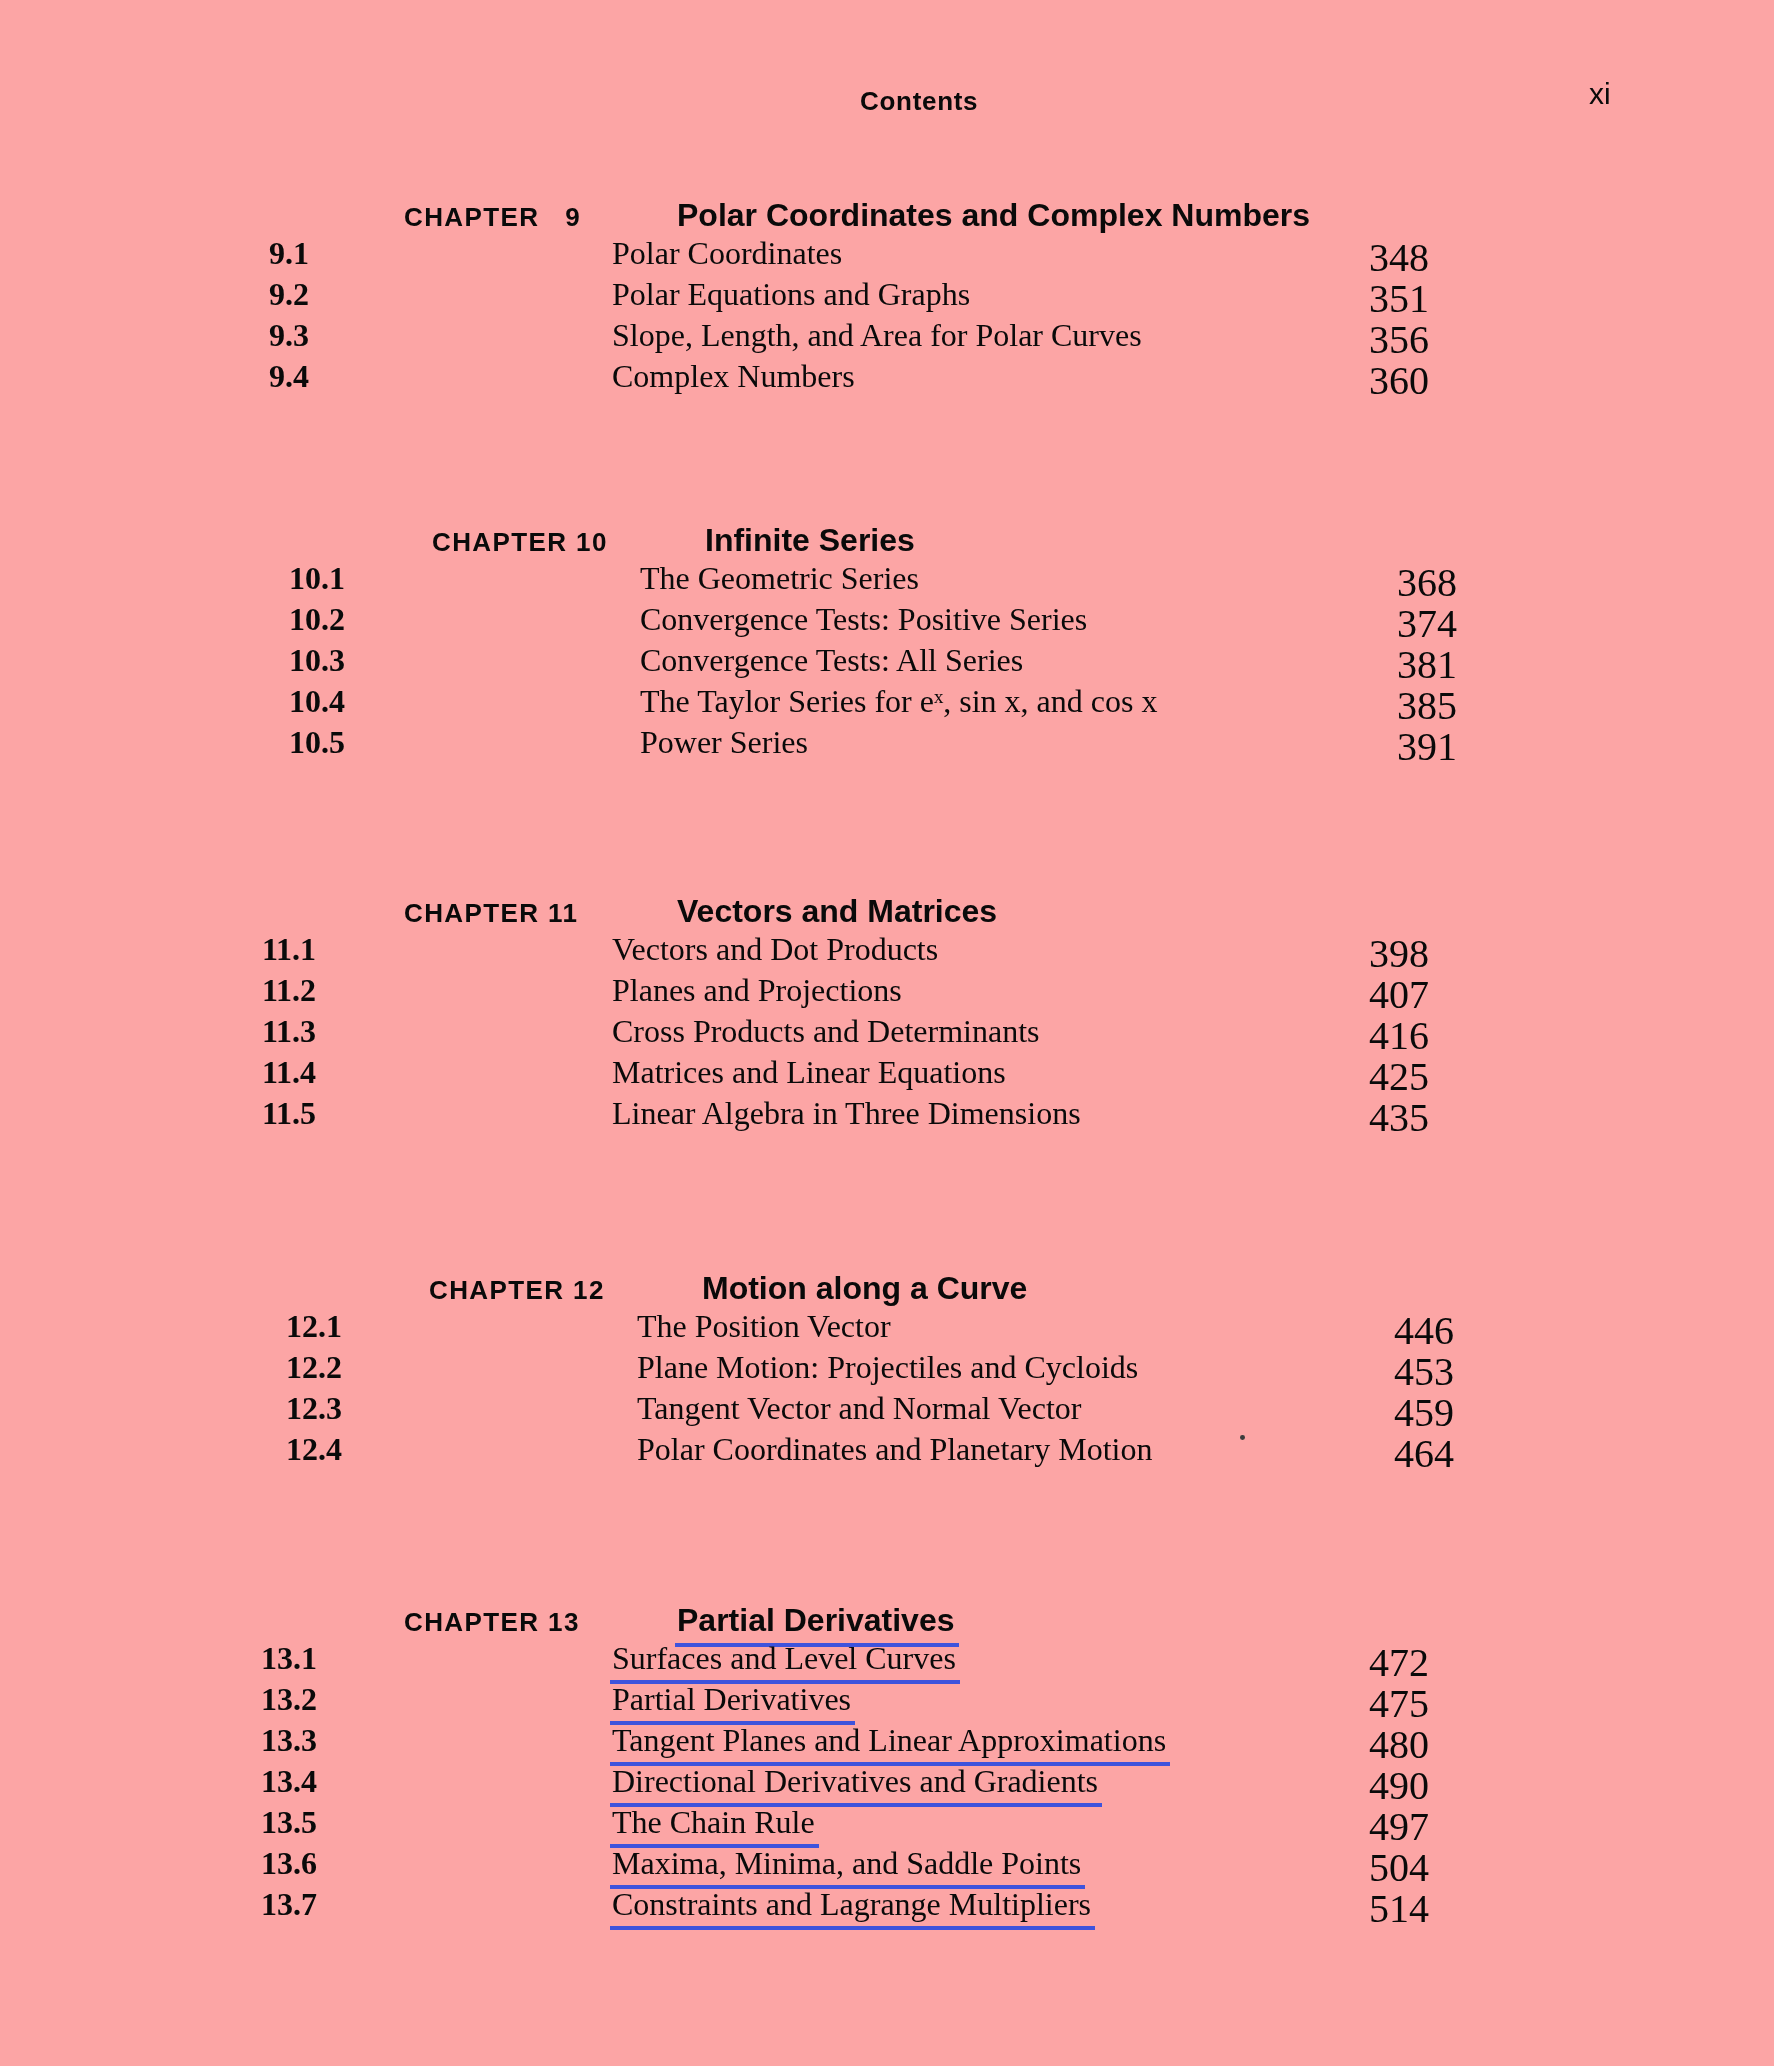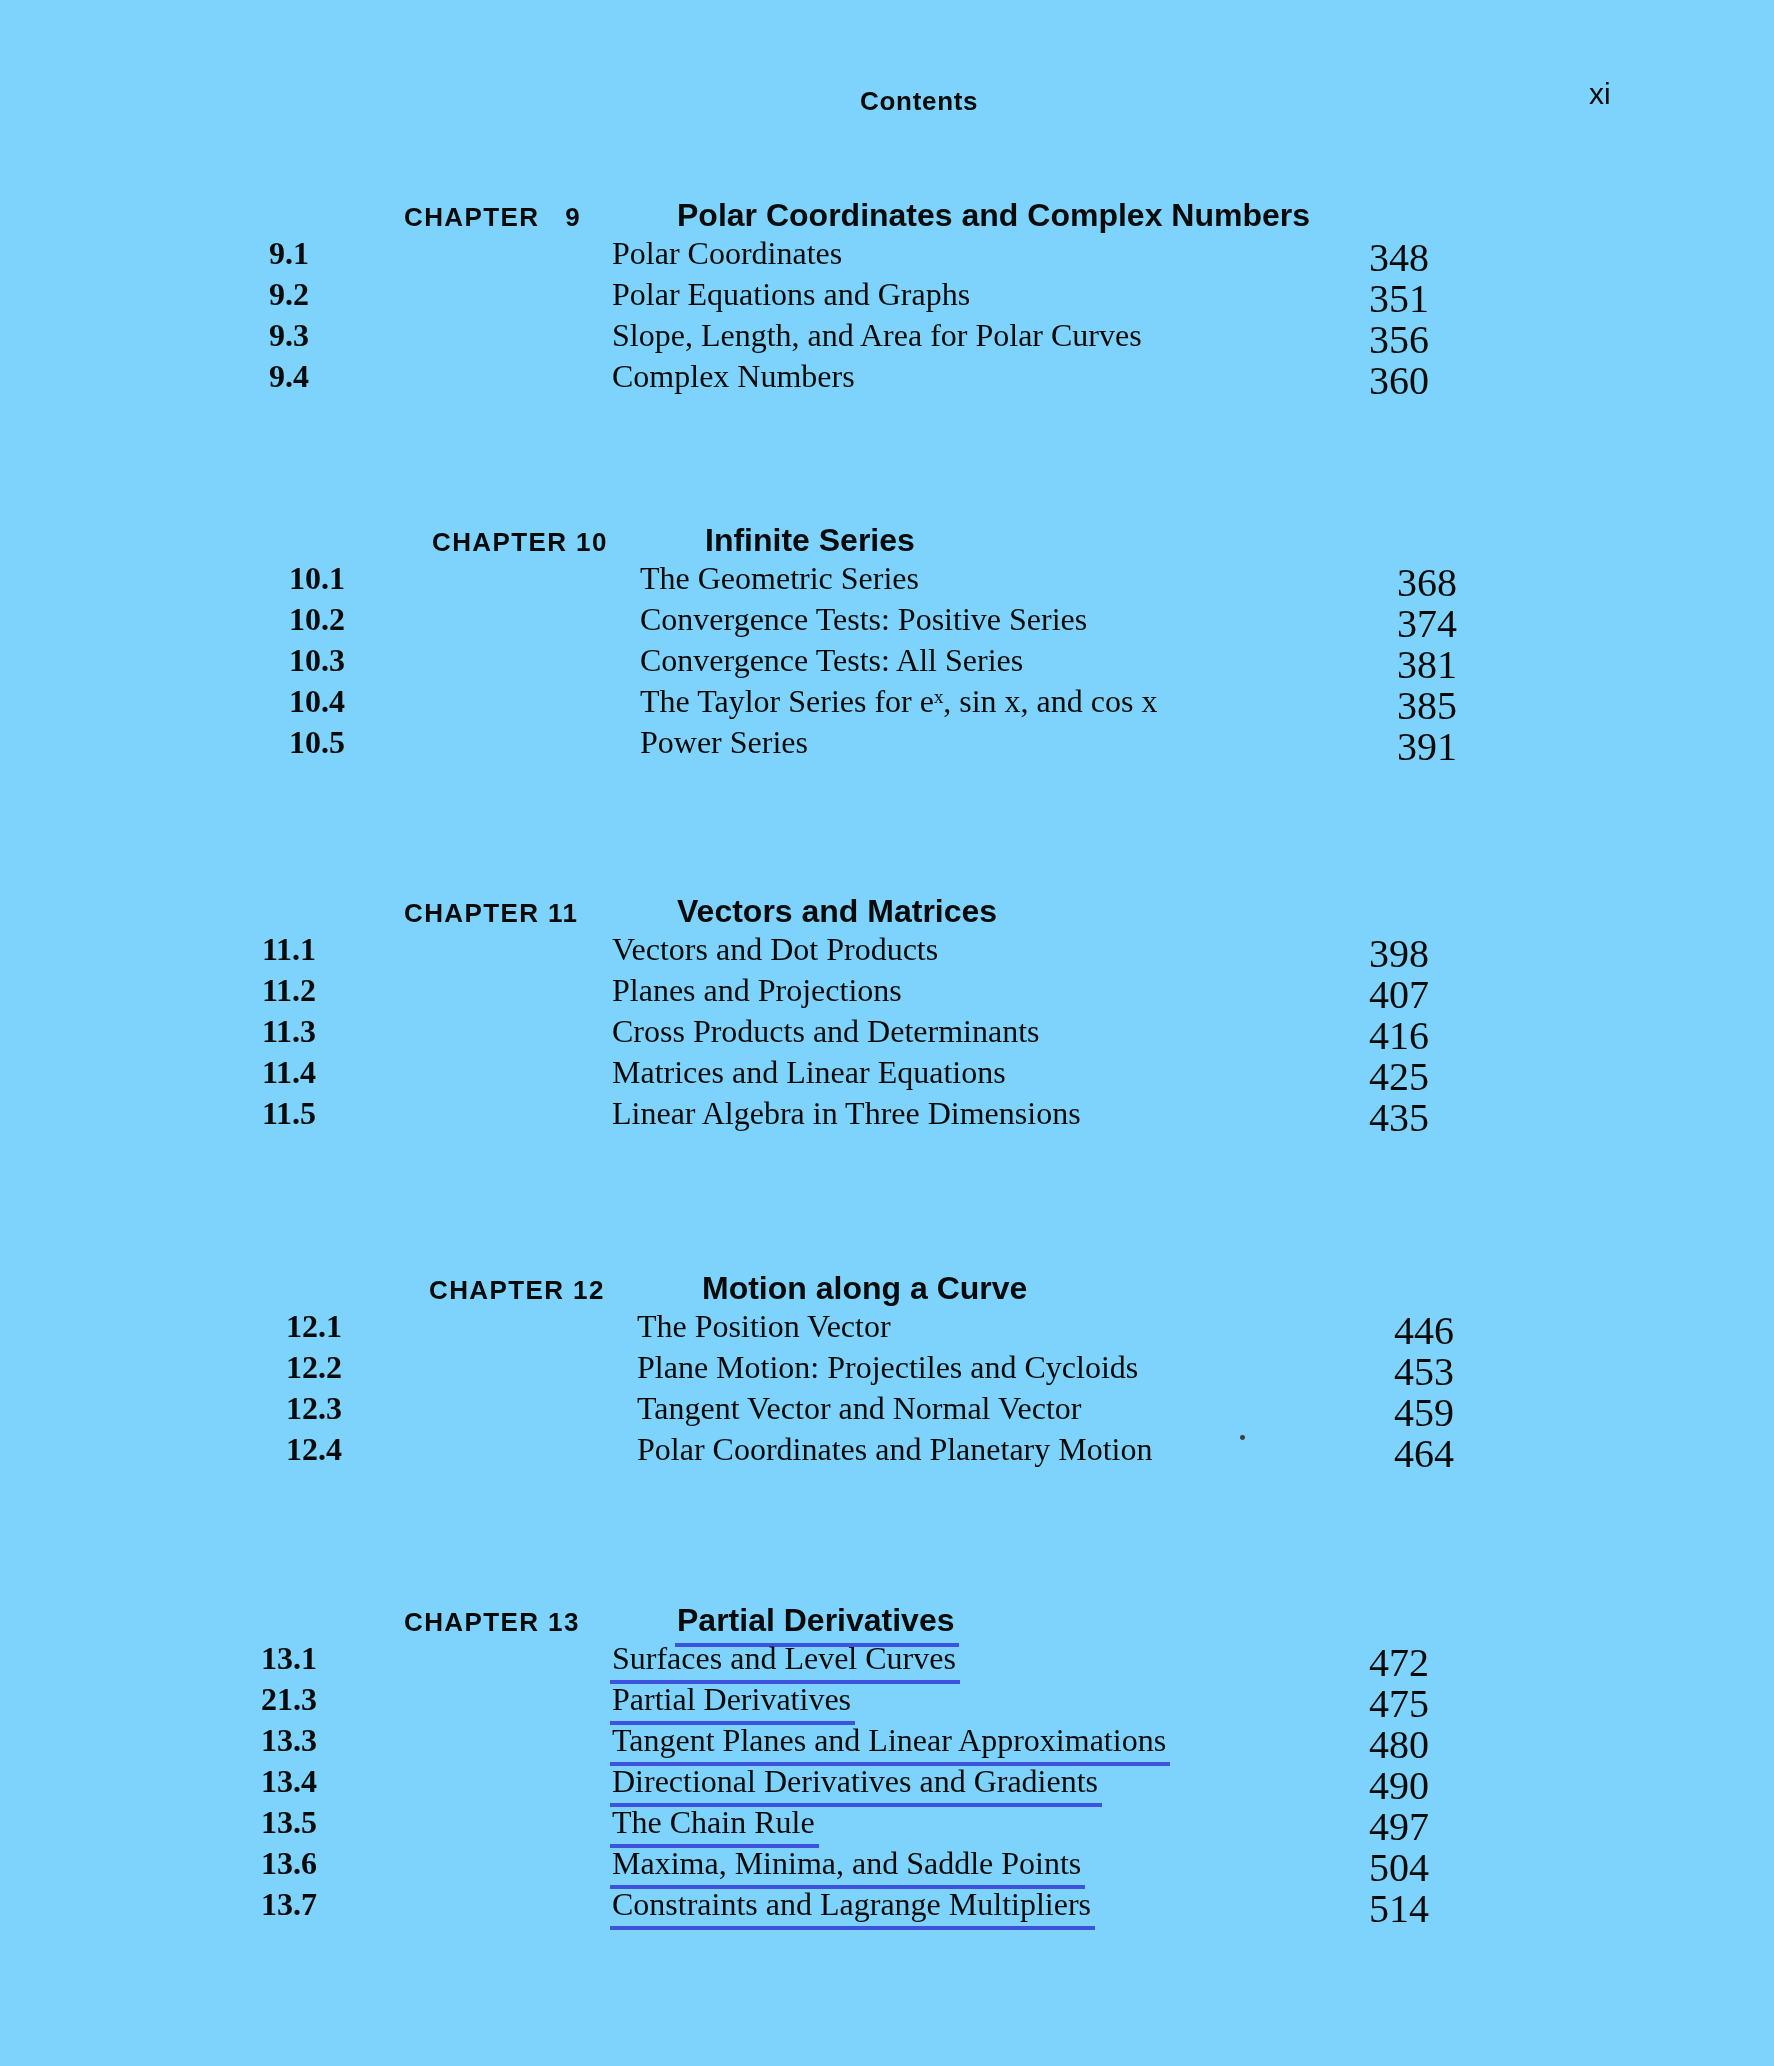--- a/index.html
+++ b/index.html
@@ -1,19 +1,19 @@
 <!DOCTYPE html>
 <html style="--link-blue: #3e53dc;font-size:11px"><head>
 <meta charset="utf-8">
 <style>
   html,body{margin:0;padding:0;background:#ffffff;}
   .page{
     position:relative;
     width:1775px;height:2066px;
-    background:#7dd3fc;
+    background:#fca5a5;
     color:#0a0a0a;
     font-family:"Liberation Serif","DejaVu Serif",serif;
     overflow:hidden;
   }
   .running-header{
     position:absolute;left:860px;top:87px;
     font-family:"Liberation Sans","DejaVu Sans",sans-serif;
     font-weight:700;font-size:26px;line-height:1.1;letter-spacing:0.7px;
   }
   .folio{
@@ -185,21 +185,21 @@
         <div class="chap-head">
           <span class="chap-label">CHAPTER 13</span>
           <span class="chap-title lnk">Partial Derivatives</span>
         </div>
         <div class="sec-row">
           <span class="sec-num">13.1</span>
           <span class="sec-title lnk">Surfaces and Level Curves</span>
           <span class="sec-page">472</span>
         </div>
         <div class="sec-row">
-          <span class="sec-num">21.3</span>
+          <span class="sec-num">13.2</span>
           <span class="sec-title lnk">Partial Derivatives</span>
           <span class="sec-page">475</span>
         </div>
         <div class="sec-row">
           <span class="sec-num">13.3</span>
           <span class="sec-title lnk">Tangent Planes and Linear Approximations</span>
           <span class="sec-page">480</span>
         </div>
         <div class="sec-row">
           <span class="sec-num">13.4</span>

